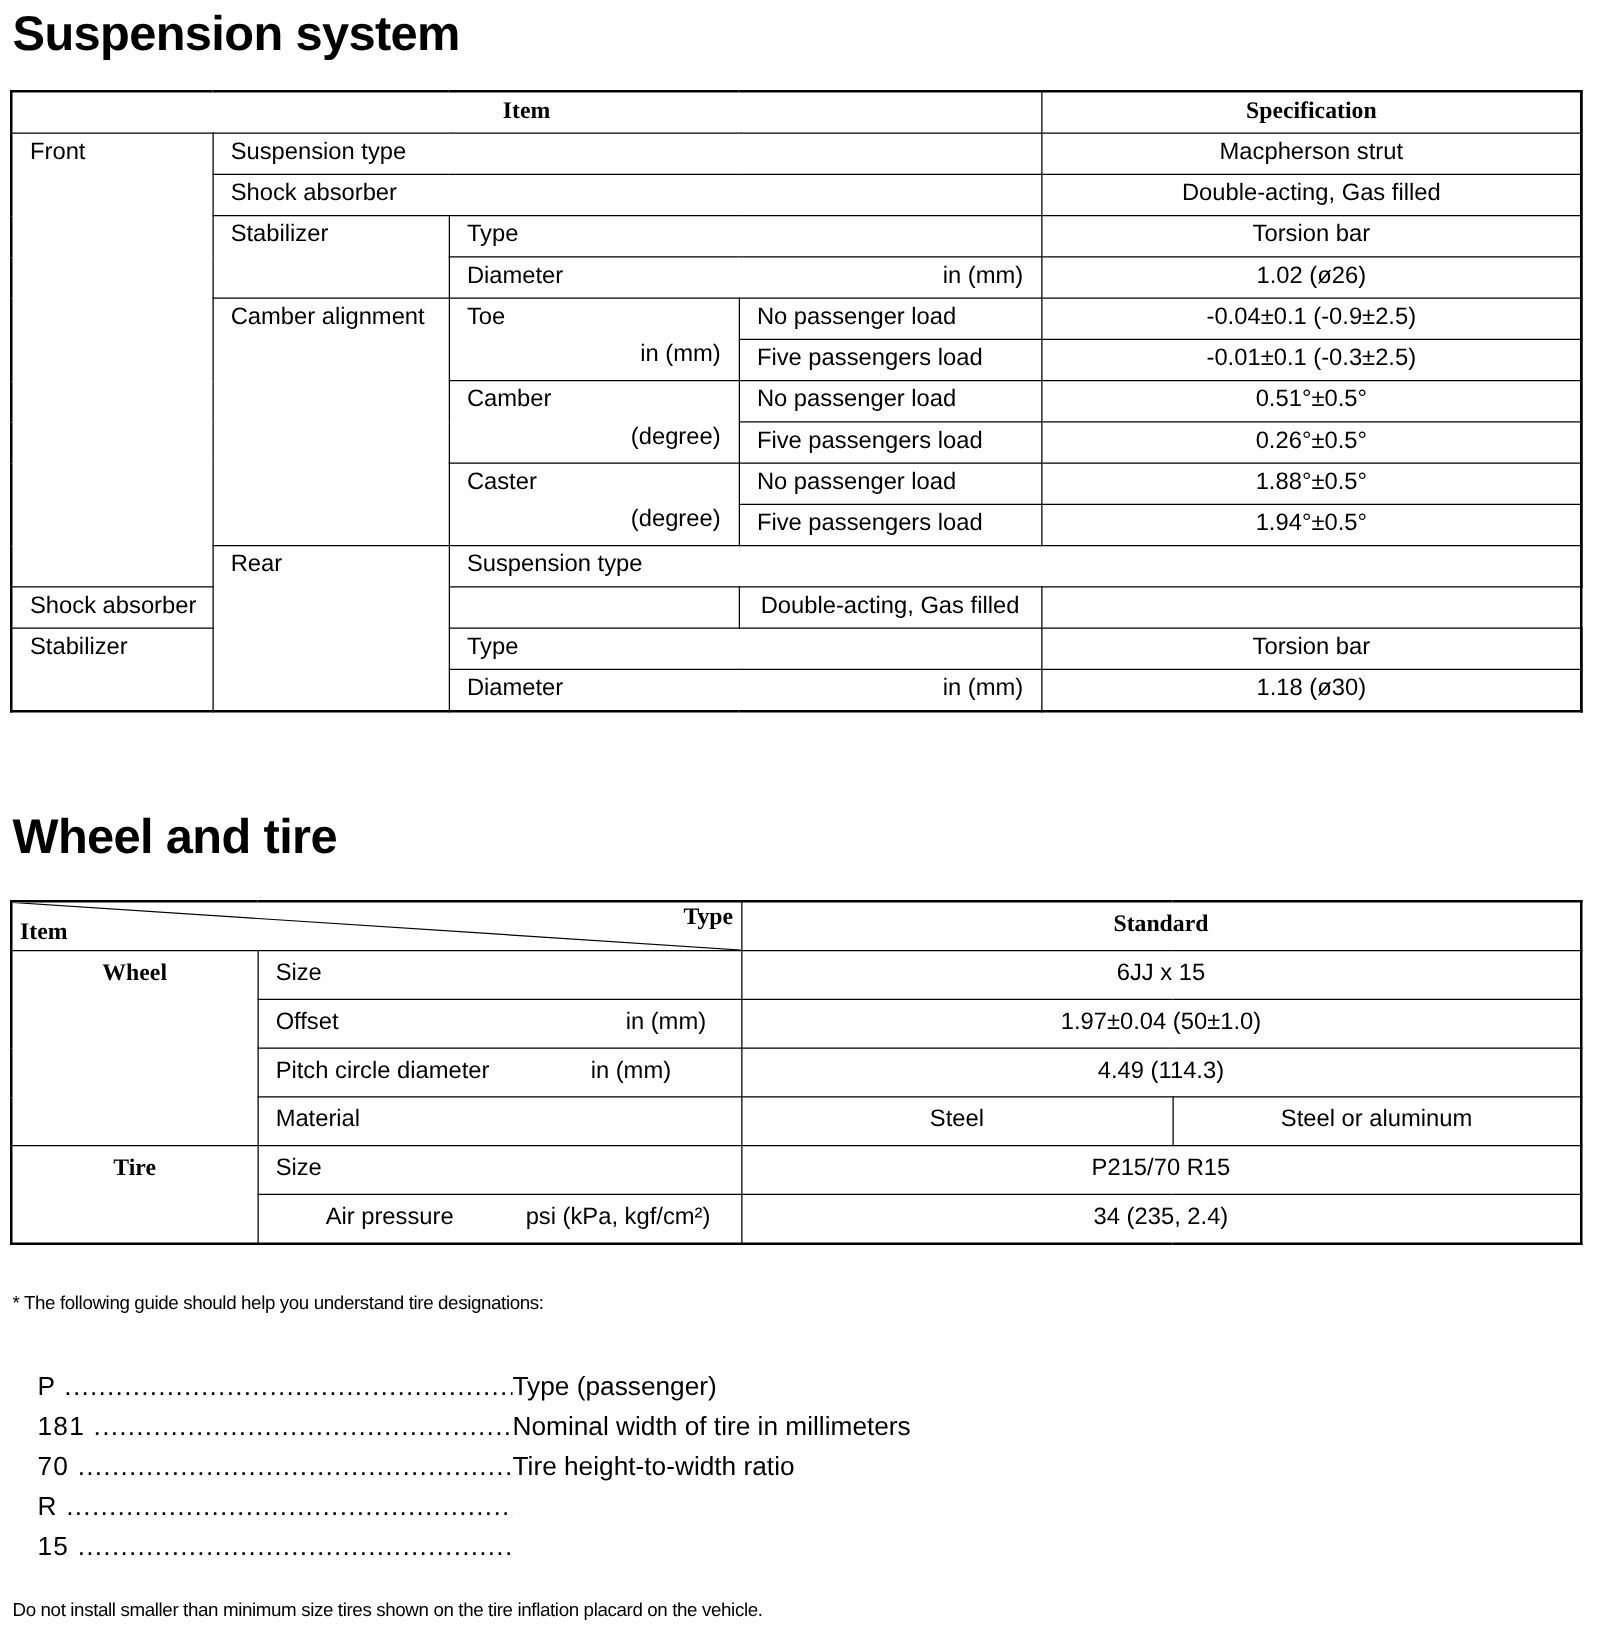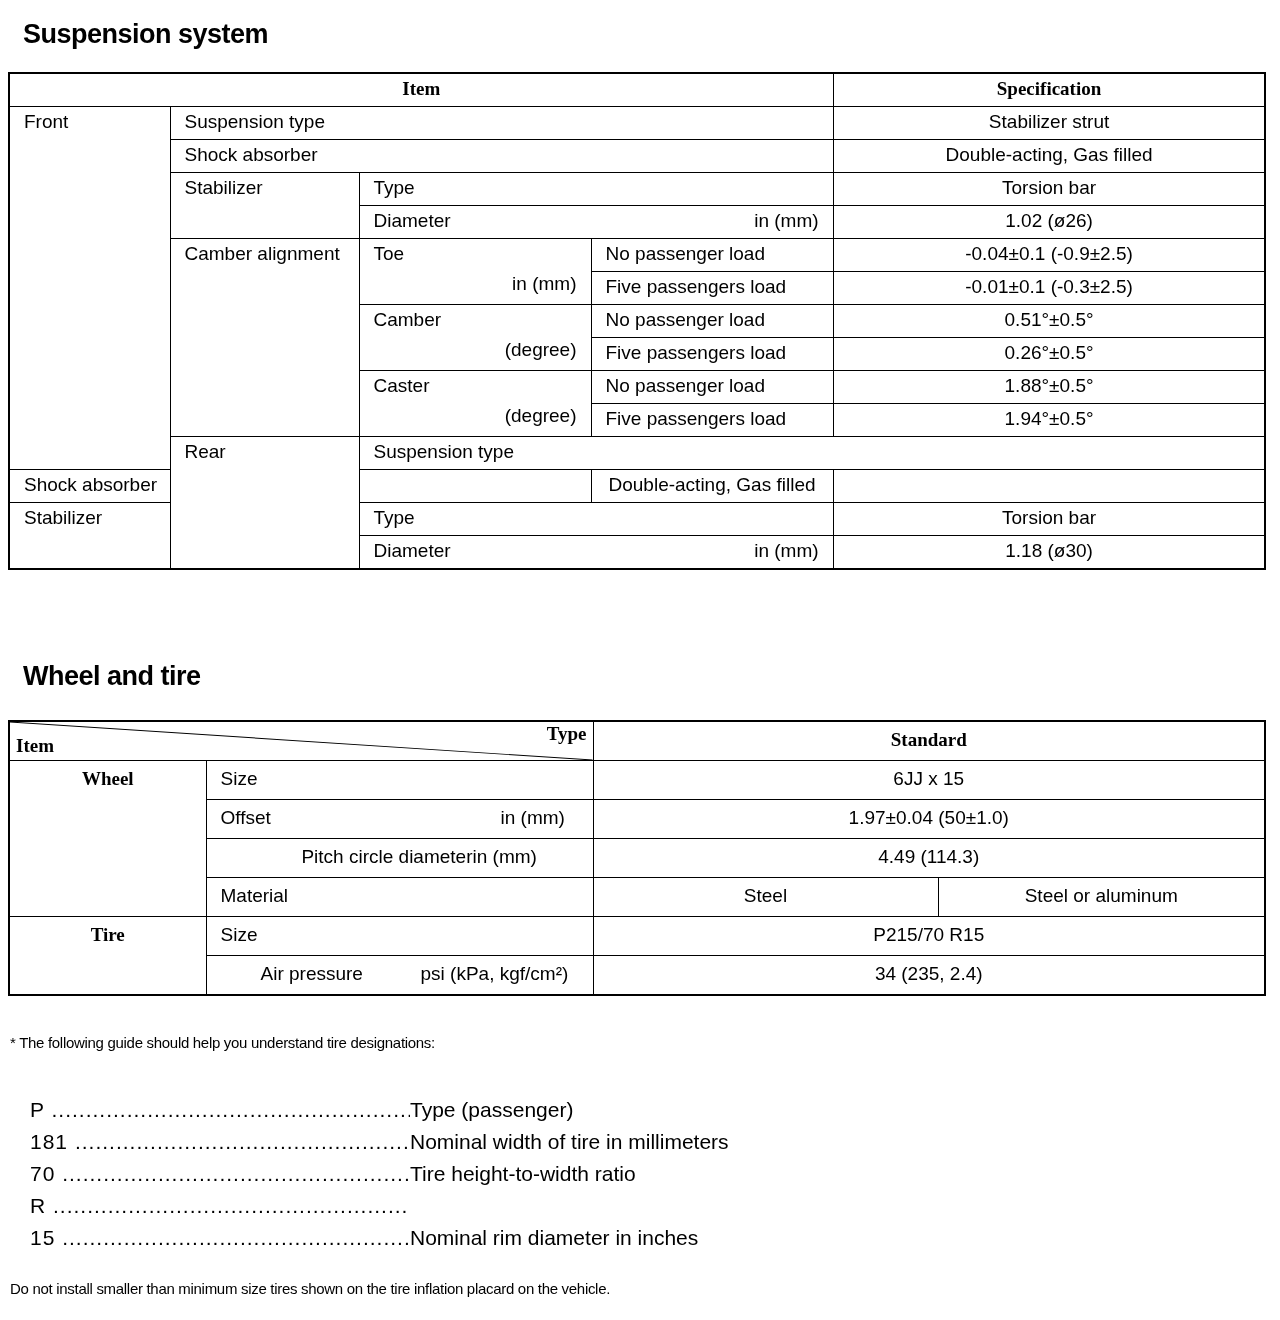--- a/index.html
+++ b/index.html
@@ -1,22 +1,22 @@
 <!DOCTYPE html>
 <html><head>
 <meta charset="utf-8">
 <style>
   html, body { margin: 0; padding: 0; background: #ffffff; }
   body {
     width: 1280px; height: 1320px; position: relative; overflow: hidden;
     font-family: "Liberation Sans", sans-serif; color: #000;
   }
   .title {
-    position: absolute; left: 10px; font-weight: bold; font-size: 27px;
-    letter-spacing: -0.5px; margin: 13px;
+    position: absolute; left: 10px; font-weight: bold; font-size: 39px;
+    letter-spacing: -0.5px; margin: 0;
   }
   #t1-title { top: 6px; }
   #t2-title { top: 648px; }
 
   table.spec {
     position: absolute; border-collapse: collapse; table-layout: fixed;
     font-size: 19px;
   }
   table.spec td {
     border: 1.5px solid #000; padding: 0 14px; height: 32px;
@@ -59,21 +59,21 @@
   </colgroup>
   <tbody>
       <tr>
     <td colspan="4" class="c b">Item</td>
     <td class="c b">Specification</td>
   </tr>
 
   <tr>
     <td rowspan="11">Front</td>
     <td colspan="3">Suspension type</td>
-    <td class="c">Stabilizer strut</td>
+    <td class="c">Macpherson strut</td>
   </tr>
   <tr>
     <td colspan="3">Shock absorber</td>
     <td class="c">Double-acting, Gas filled</td>
   </tr>
   <tr>
     <td rowspan="2">Stabilizer</td>
     <td colspan="2">Type</td>
     <td class="c">Torsion bar</td>
   </tr>
@@ -184,21 +184,21 @@
     <td>
       <div style="display:flex;gap:28px;">
         <span style="width:252px;">Offset</span>
         <span>in (mm)</span>
       </div>
     </td>
     <td colspan="2" class="c">1.97±0.04 (50±1.0)</td>
   </tr>
   <tr>
     <td>
-      <div style="display:flex;text-align:right;">
+      <div style="display:flex;">
         <span style="width:252px;">Pitch circle diameter</span>
         <span>in (mm)</span>
       </div>
     </td>
     <td colspan="2" class="c">4.49 (114.3)</td>
   </tr>
   <tr>
     <td>Material</td>
     <td class="c">Steel</td>
     <td class="c">Steel or aluminum</td>
@@ -233,17 +233,16 @@
   </div>
   <div class="guide-row">
     <div class="guide-lead"><span class="guide-code">70</span><span class="dots"> ................................................................................</span></div>
     <span class="guide-desc">Tire height-to-width ratio</span>
   </div>
   <div class="guide-row">
     <div class="guide-lead"><span class="guide-code">R</span><span class="dots"> ................................................................................</span></div>
   </div>
   <div class="guide-row">
     <div class="guide-lead"><span class="guide-code">15</span><span class="dots"> ................................................................................</span></div>
-    <span class="guide-desc">Nominal rim diameter in inches</span>
   </div>
 </div>
 
 <div class="note" id="footer-note">Do not install smaller than minimum size tires shown on the tire inflation placard on the vehicle.</div>
 
 </body></html>

